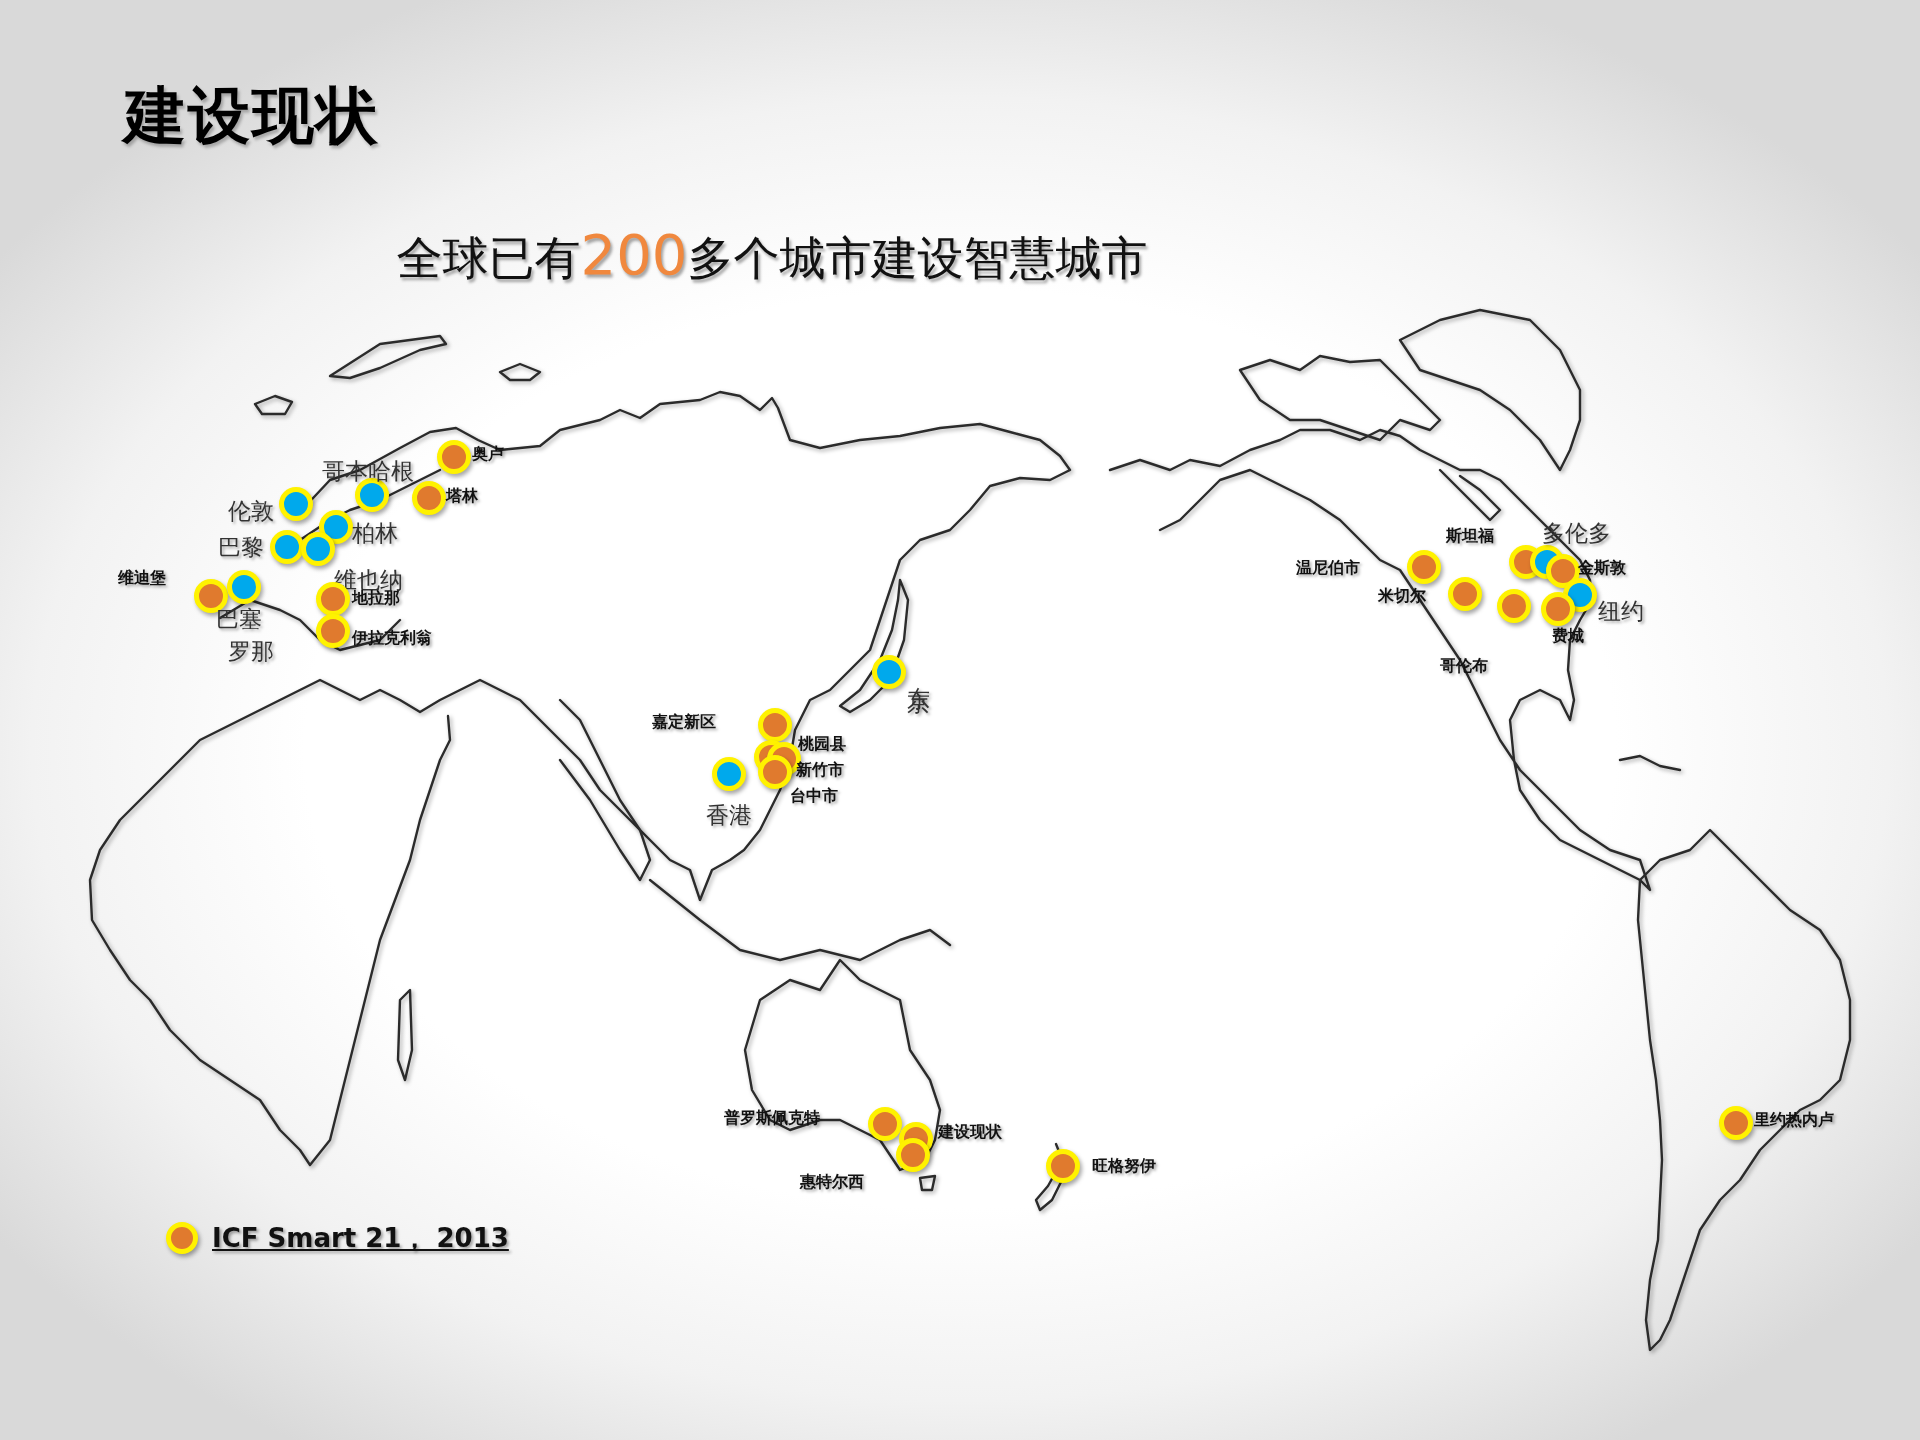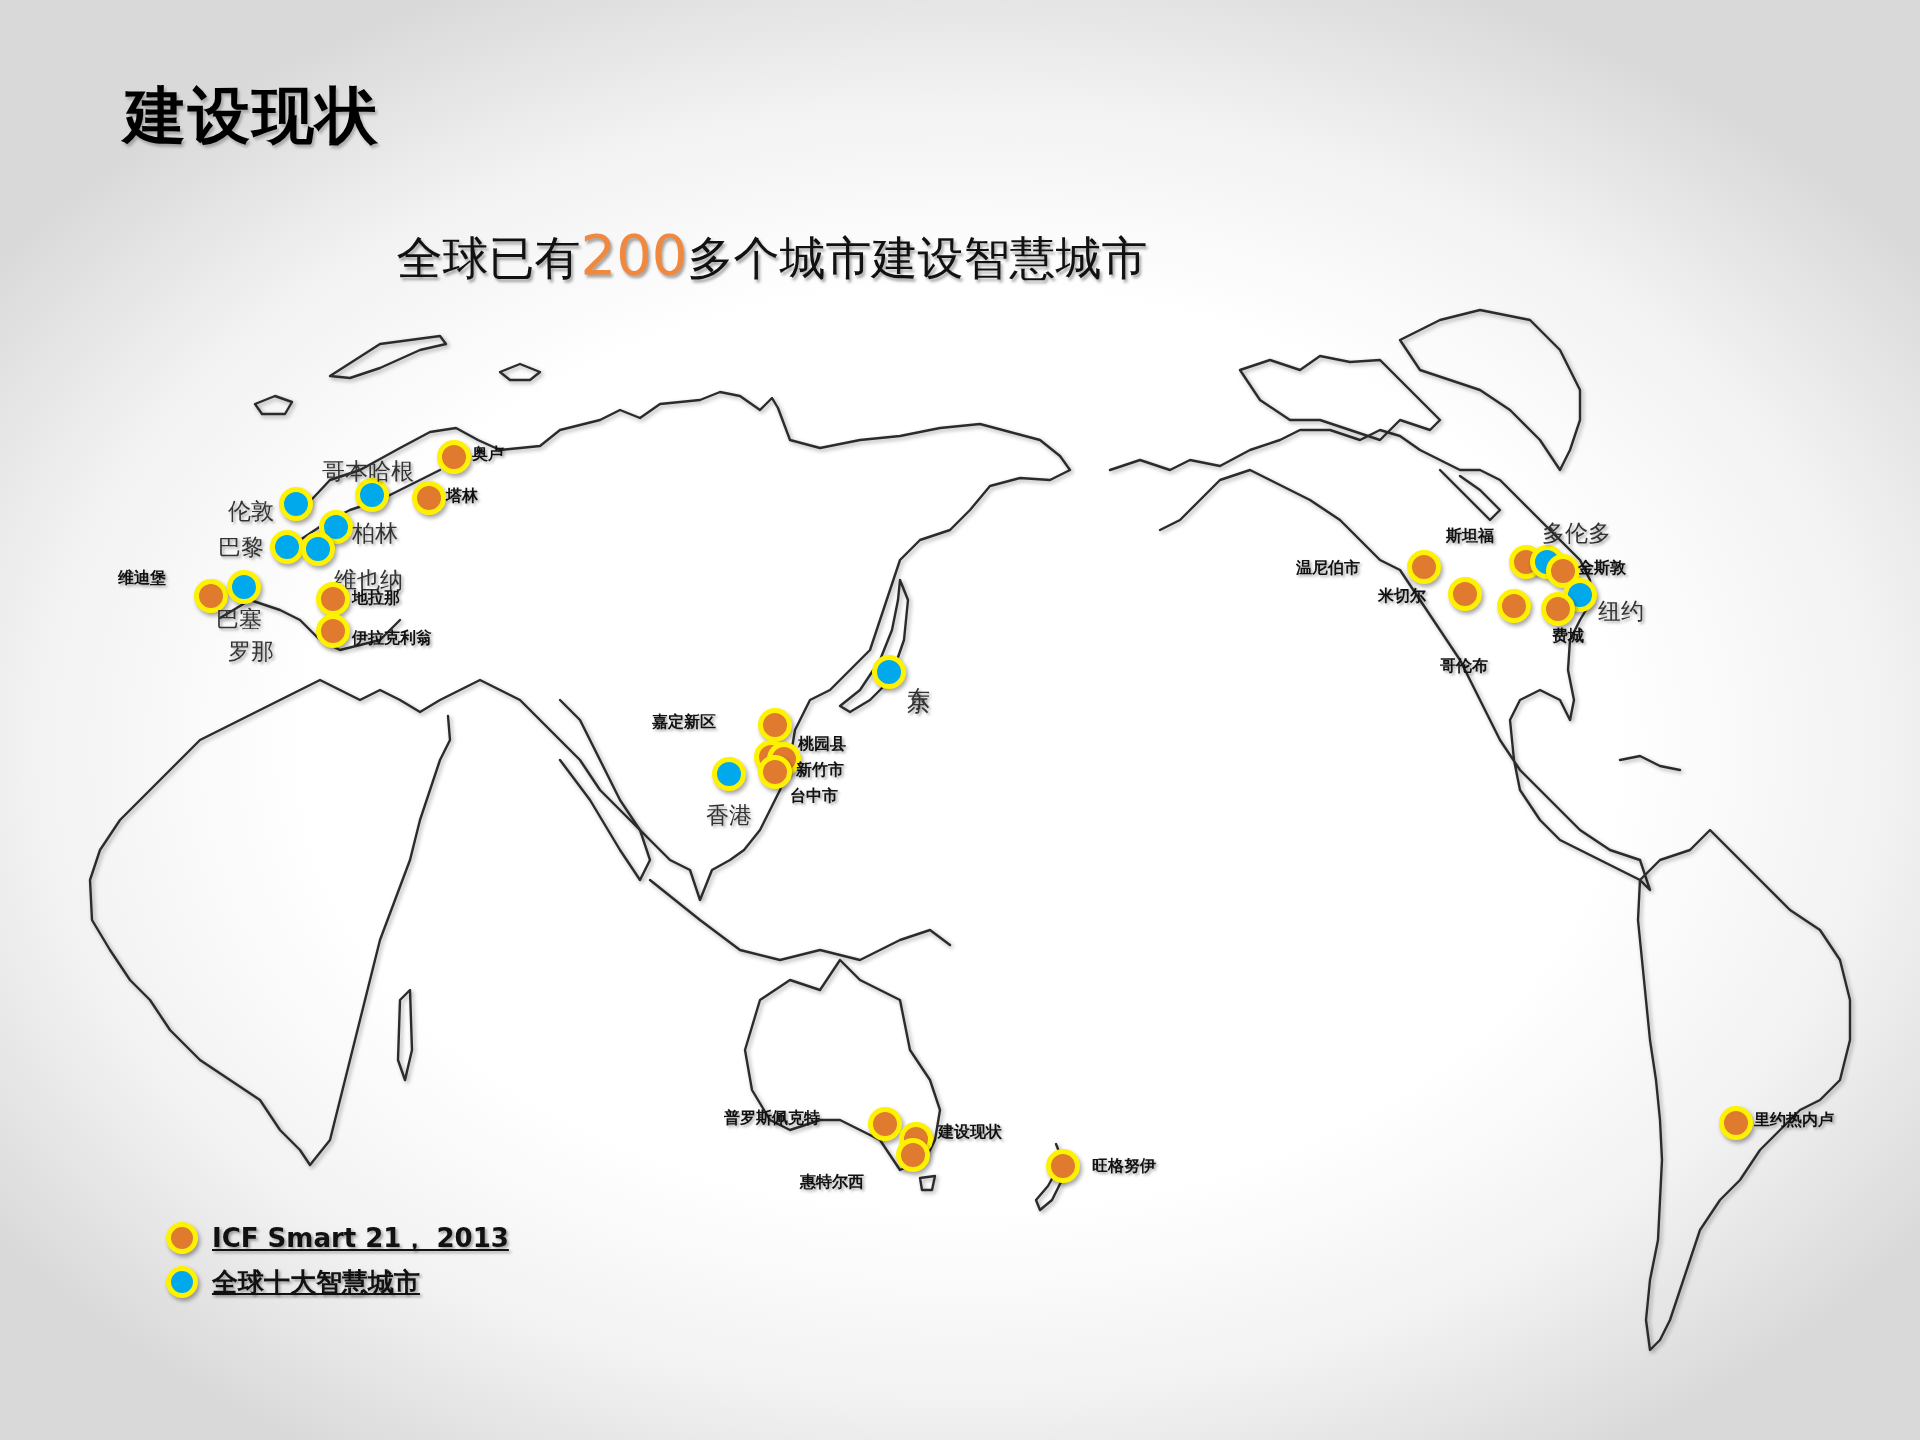--- a/index.html
+++ b/index.html
@@ -168,17 +168,13 @@
     <div class="label light" style="left: 1598px; top: 596px;">纽约</div>
     <div class="marker orange" style="left: 1558px; top: 609px;"></div>
     <div class="label" style="left: 1552px; top: 626px;">费城</div>
   </div>
 
 <div class="legend">
   <div class="legend-row">
     <span class="legend-dot orange"></span>
     <span class="legend-text">ICF Smart 21， 2013</span>
   </div>
-  <div class="legend-row">
-    <span class="legend-dot blue"></span>
-    <span class="legend-text">全球十大智慧城市</span>
-  </div>
 </div>
 
 </body></html>

